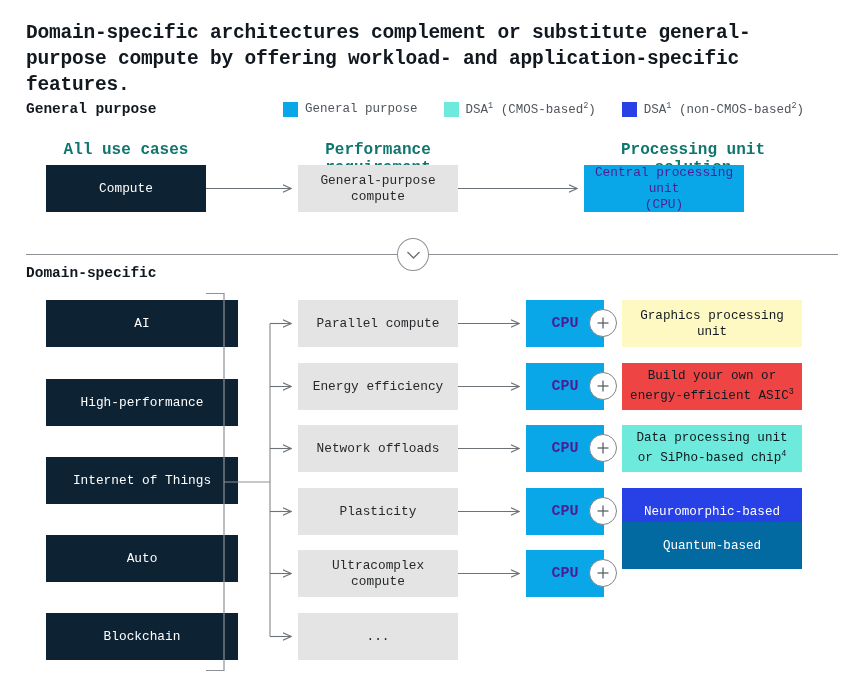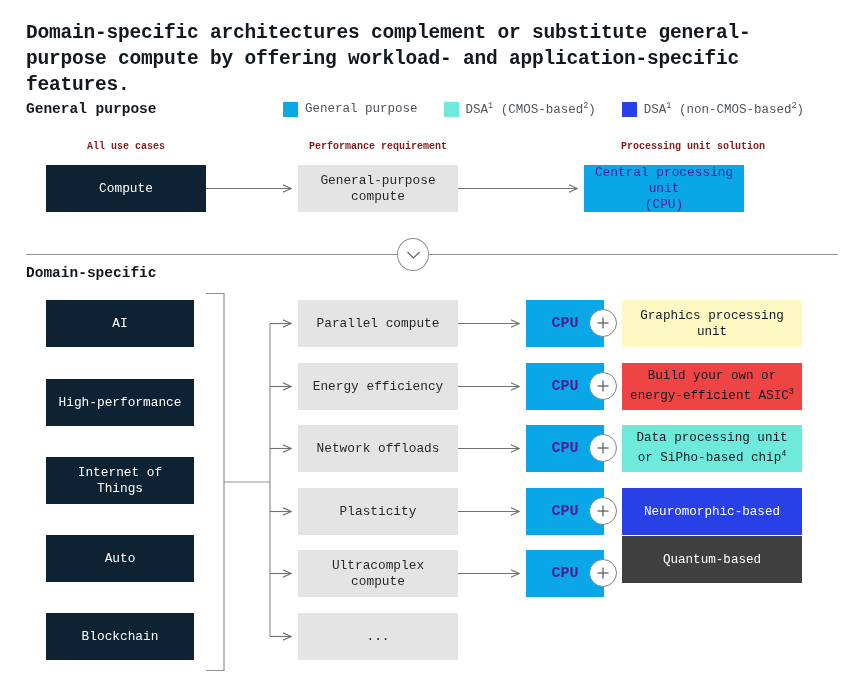--- a/index.html
+++ b/index.html
@@ -63,23 +63,23 @@
     flex: none;
   }
   .legend-text {
     font-size: 12.5px;
     color: #4f555c;
   }
   .legend-text sup { font-size: 8.5px; }
 
   
   .col-header {
-    font-size: 10px;
+    font-size: 16px;
     font-weight: bold;
-    color: #7f1d1d;
+    color: #0f766e;
     text-align: center;
   }
   #hdr-usecases { left: 46px;  top: 141px; width: 160px; }
   #hdr-perf     { left: 298px; top: 141px; width: 160px; }
   #hdr-solution { left: 584px; top: 141px; width: 218px; }
 
   
   .box {
     display: flex;
     align-items: center;
@@ -109,21 +109,21 @@
     width: 32px; height: 33px;
     border: 1px solid #8d9196;
     border-radius: 50%;
     background: #ffffff;
     display: flex;
     align-items: center;
     justify-content: center;
   }
 
   
-  .dom-box { left: 46px; width: 148px; height: 47px; }
+  .dom-box { left: 46px; width: 192px; height: 47px; }
 
   
   .mid-box { left: 298px; width: 160px; height: 47px; }
 
   
   .cpu-box {
     left: 526px; width: 78px; height: 47px;
     font-weight: bold;
     font-size: 15px;
   }
@@ -248,21 +248,21 @@
     <span><span>Neuromorphic-based</span></span>
   </div>
   <div class="abs plus-circle" style="top:497px">
     <svg width="14" height="14" viewBox="0 0 14 14" aria-hidden="true">
       <line x1="7" y1="1.5" x2="7" y2="12.5" stroke="#5e6266" stroke-width="1.3"></line>
       <line x1="1.5" y1="7" x2="12.5" y2="7" stroke="#5e6266" stroke-width="1.3"></line>
     </svg>
   </div>
 
   <div class="abs box box-cyan cpu-box" style="top:550px">CPU</div>
-  <div class="abs box acc-box" style="top:536px;background:#404040;color:#ffffff">
+  <div class="abs box acc-box" style="top:522px;background:#0369a1;color:#ffffff">
     <span><span>Quantum-based</span></span>
   </div>
   <div class="abs plus-circle" style="top:559px">
     <svg width="14" height="14" viewBox="0 0 14 14" aria-hidden="true">
       <line x1="7" y1="1.5" x2="7" y2="12.5" stroke="#5e6266" stroke-width="1.3"></line>
       <line x1="1.5" y1="7" x2="12.5" y2="7" stroke="#5e6266" stroke-width="1.3"></line>
     </svg>
   </div>
 
   <svg id="wires">

